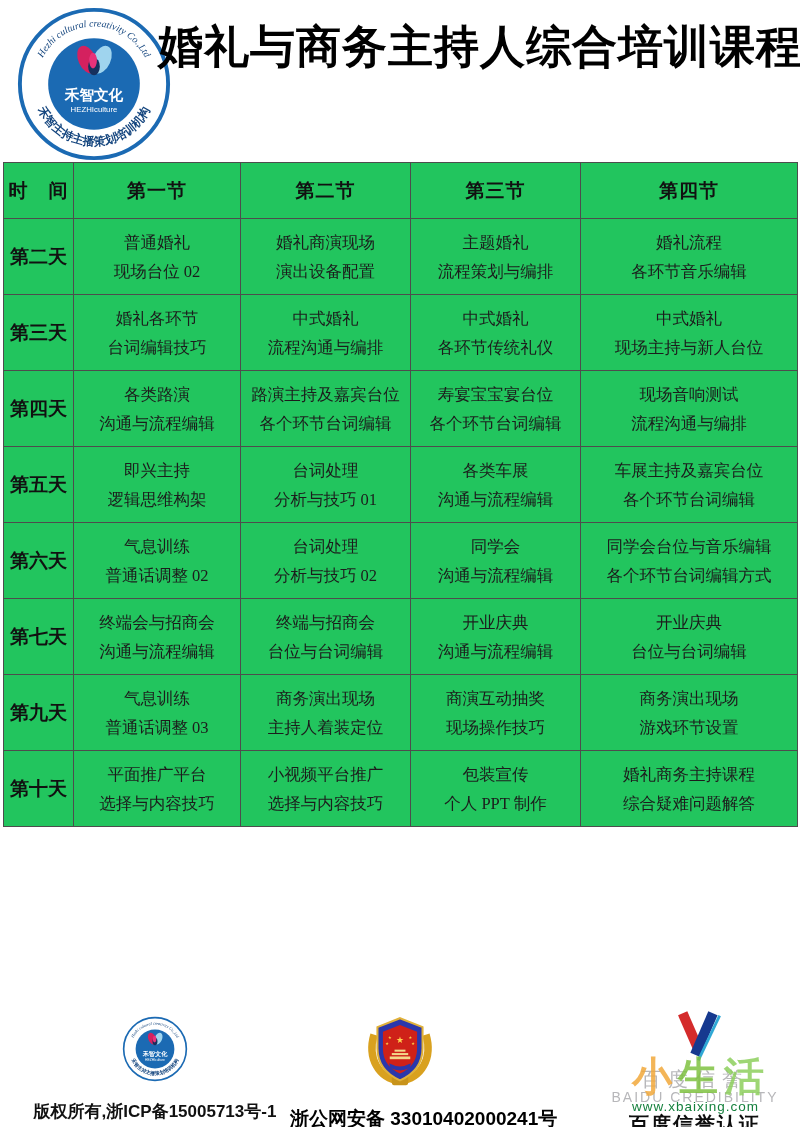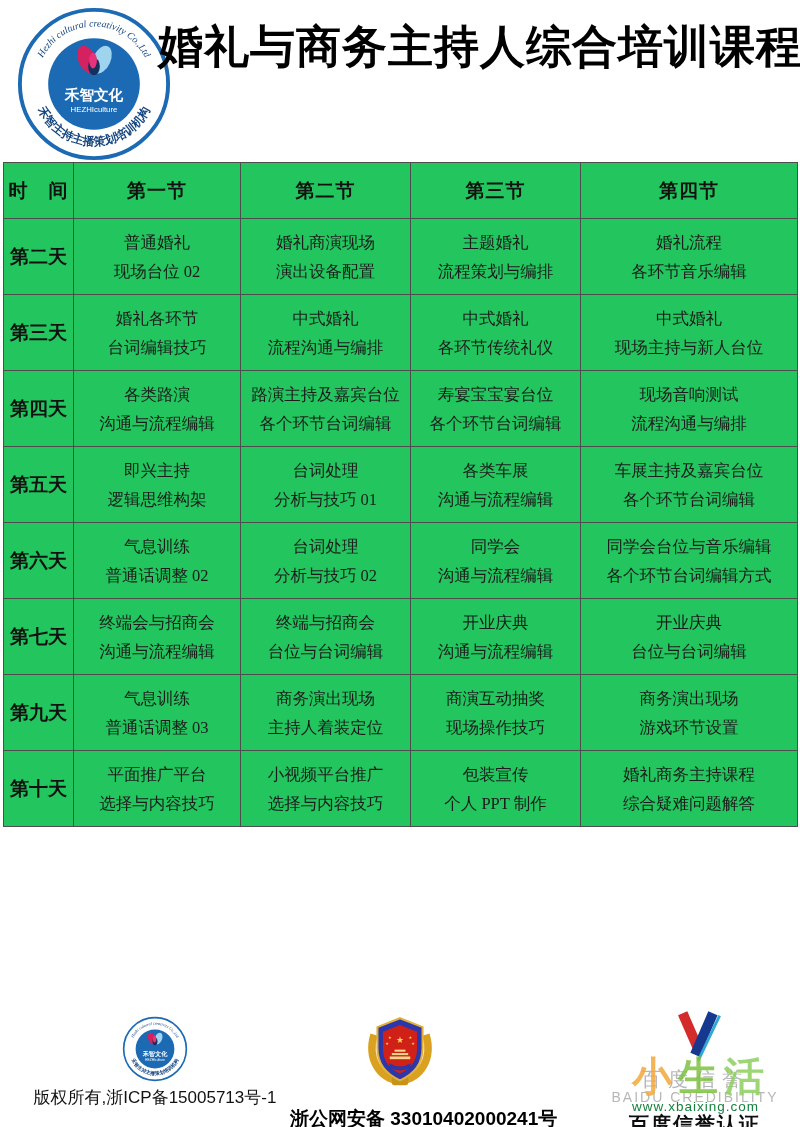--- a/index.html
+++ b/index.html
@@ -33,21 +33,21 @@
   td.session .line { font-size:16.5px; line-height:29px; color:#1c1c1c; }
 
   
   .ftr { position:absolute; top:1006px; left:0; width:800px; height:121px;
          font-family:"Liberation Sans","DejaVu Sans",sans-serif; }
   .fcol { position:absolute; text-align:center; }
   .fcol-left  { left:30px;  width:250px; top:10px; }
   .fcol-mid   { left:290px; width:220px; top:4px; }
   .fcol-right { left:600px; width:190px; top:4px; }
   .ftr .logo-sm { width:66px; height:66px; display:inline-block; }
-  .copyright-text { font-size:17px; font-weight:normal; color:#111; white-space:nowrap; }
+  .copyright-text { margin-top:14px; font-size:17px; font-weight:bold; color:#111; white-space:nowrap; }
   .police-badge-wrap { height:82px; }
   .police-text { margin-top:14px; font-size:19px; font-weight:bold; color:#000; white-space:nowrap; }
   .baidu-v-wrap { height:56px; }
   .baidu-gray-cn { font-size:20px; color:#b7b7ba; letter-spacing:7px; line-height:26px; }
   .baidu-gray-en { font-size:14px;  color:#b7b7ba; letter-spacing:2px; line-height:11px; }
   .baidu-black   { margin-top:8px; font-size:20px; font-weight:bold; color:#0d0d0d; letter-spacing:2px; white-space:nowrap; }
 
   
   .watermark { position:absolute; left:632px; top:1042px; width:168px; text-align:left; pointer-events:none; }
   .wm-cn { font-size:40px; font-weight:bold; font-family:"Liberation Sans",sans-serif;

